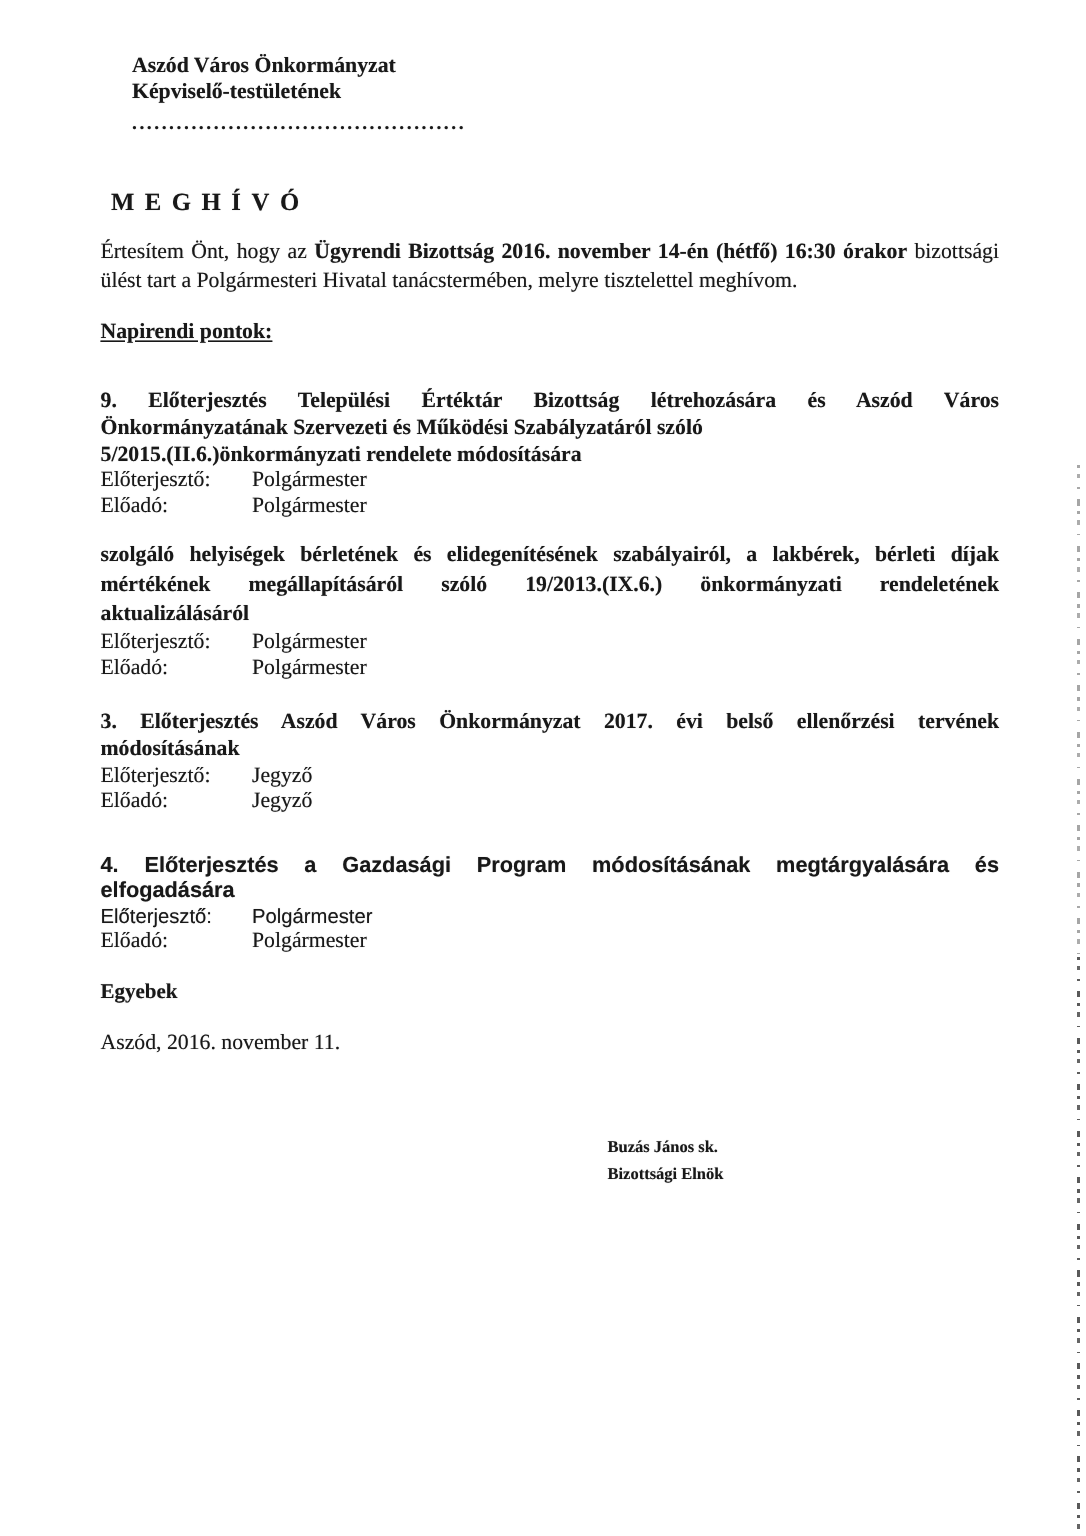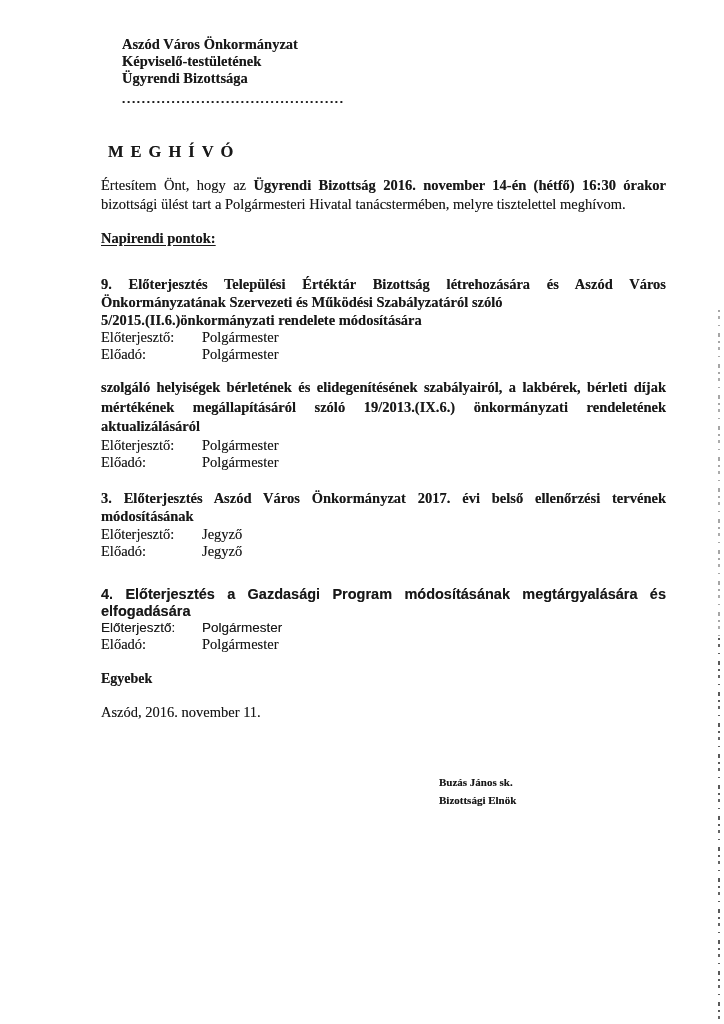--- a/index.html
+++ b/index.html
@@ -6,21 +6,21 @@
   body {
     width: 724px; height: 1024px;
     background: #ffffff;
     position: relative;
     overflow: hidden;
     font-family: "Liberation Serif", serif;
     color: #181818;
   }
   .page {
     position: absolute; inset: 0;
-    padding: 36px 58px 0 101px;
+    padding: 36px 58px 0 67px;
     box-sizing: border-box;
     text-shadow: 0 0 0.5px rgba(45,45,45,.55);
   }
   .sender { margin-left: 21px; font-weight: bold; font-size: 14.5px; line-height: 17px; }
   .dots {
     margin-left: 21px; margin-top: 4px;
     font-weight: bold; font-size: 13px; line-height: 15px;
     letter-spacing: 1.7px; white-space: nowrap; overflow: hidden; max-width: 270px;
   }
   .doc-title {
@@ -62,21 +62,20 @@
   .scan-artifact.seg-bottom { top: 638px; height: 386px; opacity: .78; }
 </style>
 </head>
 <body>
 
 <div class="page">
 
   <div class="sender">
     <div>Aszód Város Önkormányzat</div>
     <div>Képviselő-testületének</div>
-    <div>Ügyrendi Bizottsága</div>
   </div>
 
   <div class="dots">.............................................</div>
 
   <div class="doc-title">MEGHÍVÓ</div>
 
   <div class="intro"><span>Értesítem Önt, hogy az </span><span class="b">Ügyrendi Bizottság 2016. november 14-én (hétfő) 16:30 órakor</span><span> bizottsági ülést tart a Polgármesteri Hivatal tanácstermében, melyre tisztelettel meghívom.</span></div>
 
   <div class="agenda-heading">Napirendi pontok:</div>
 

